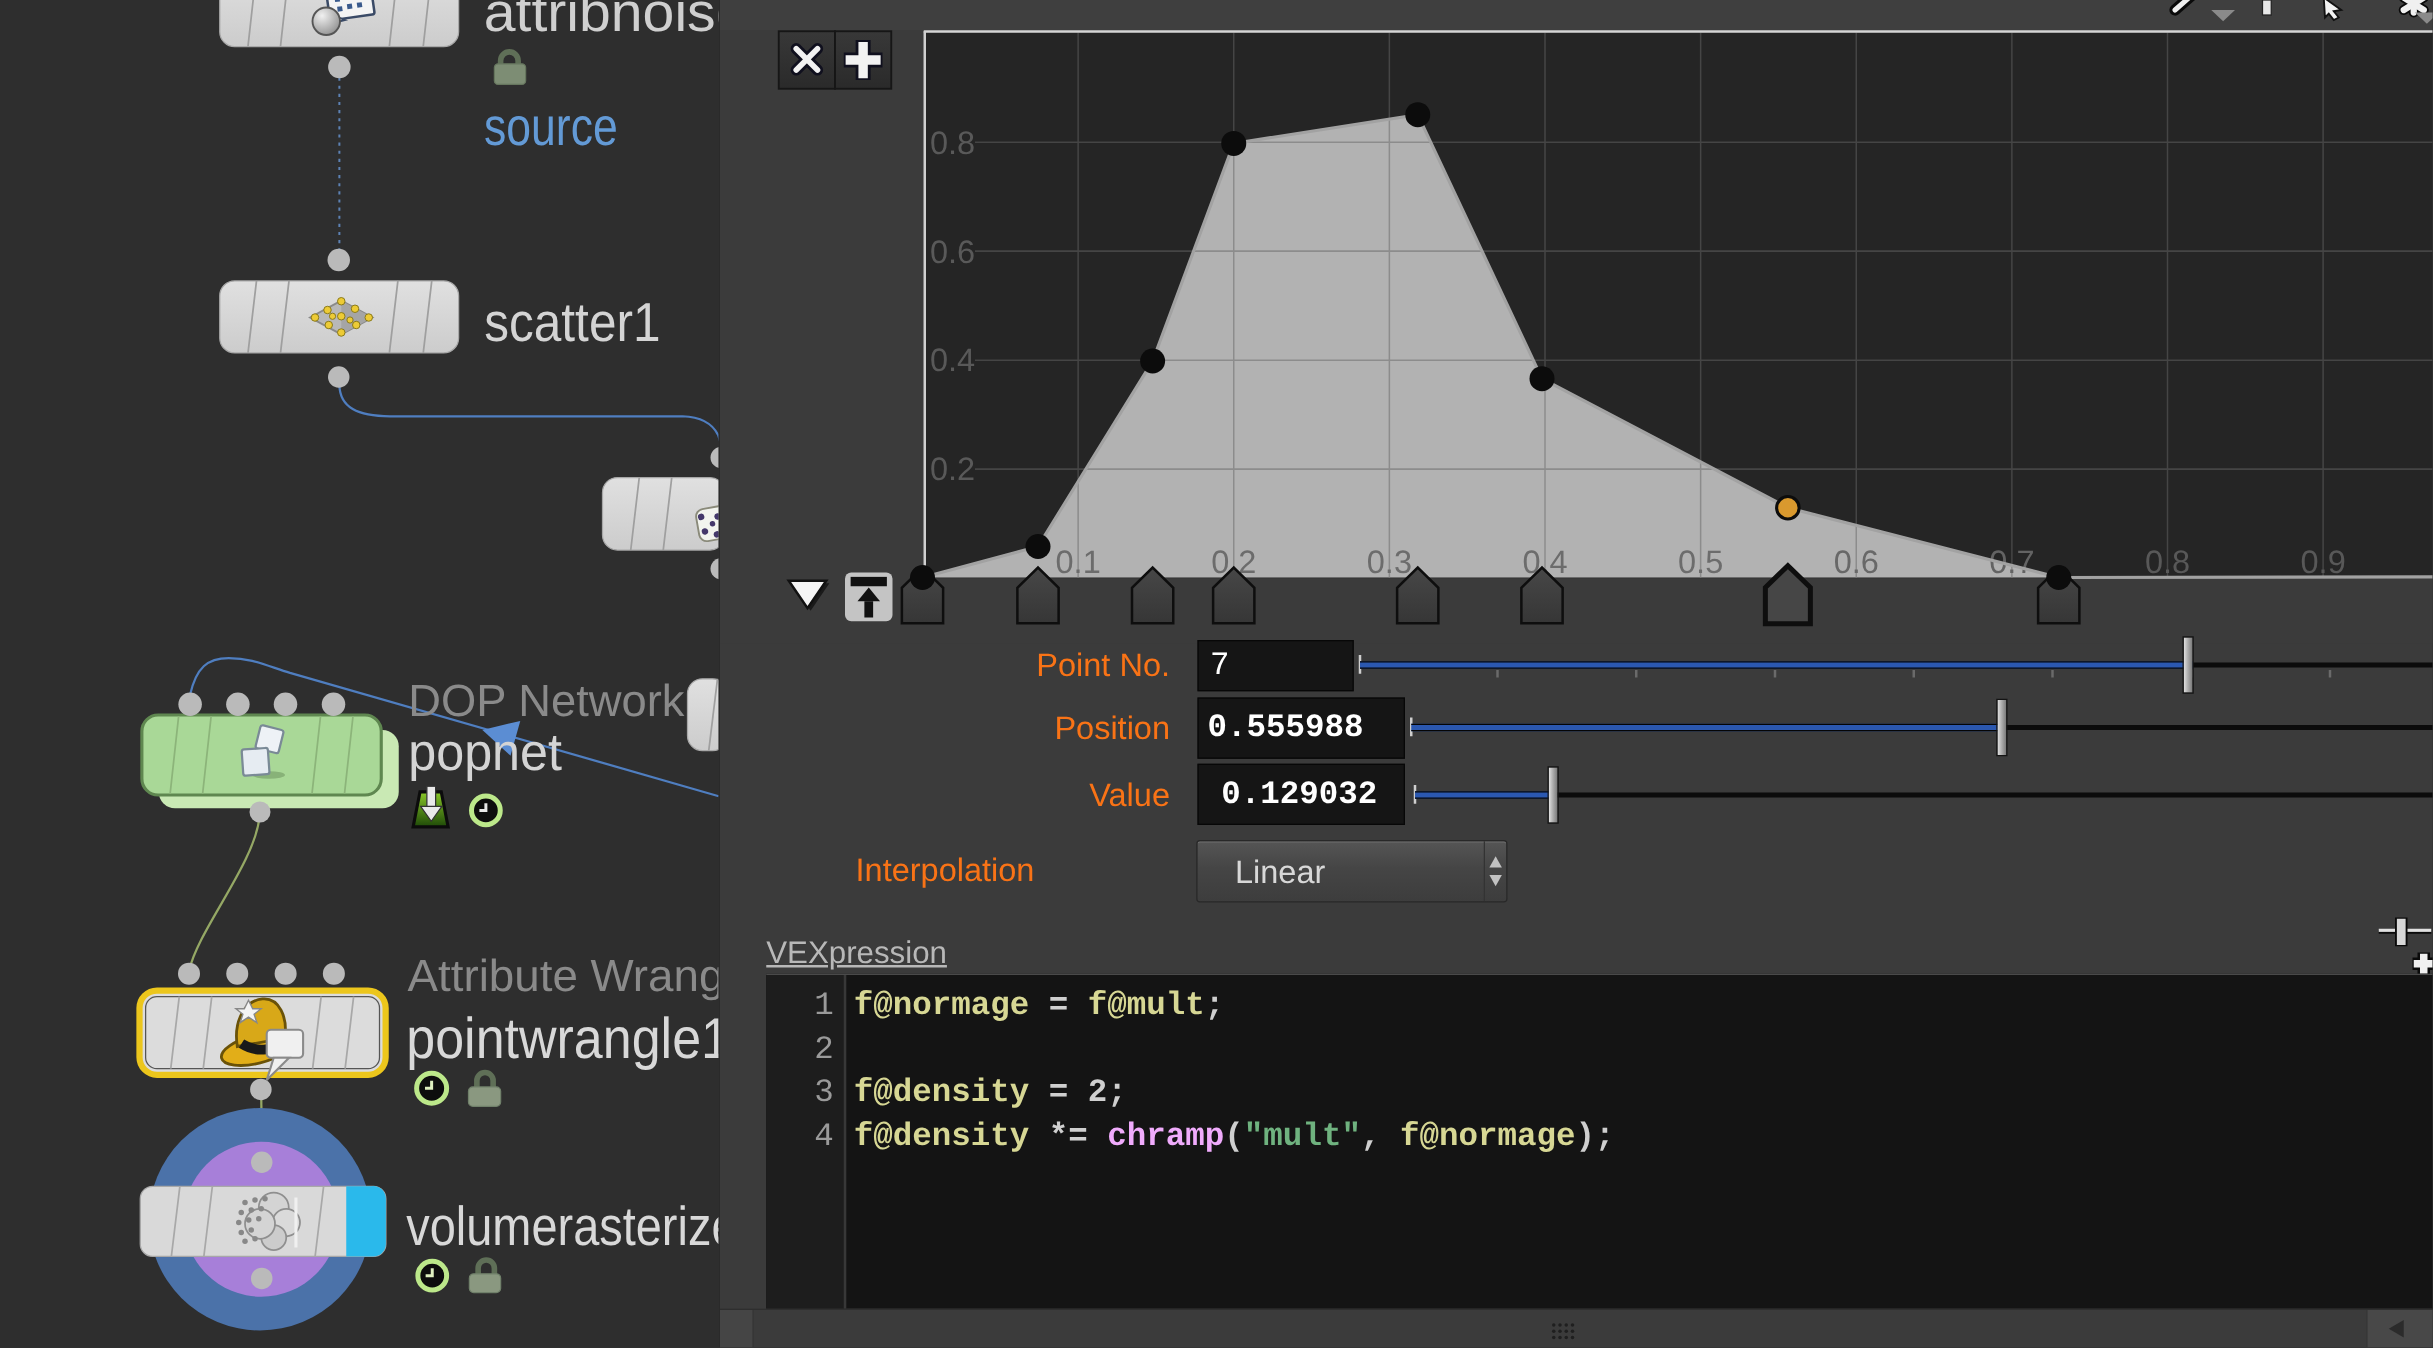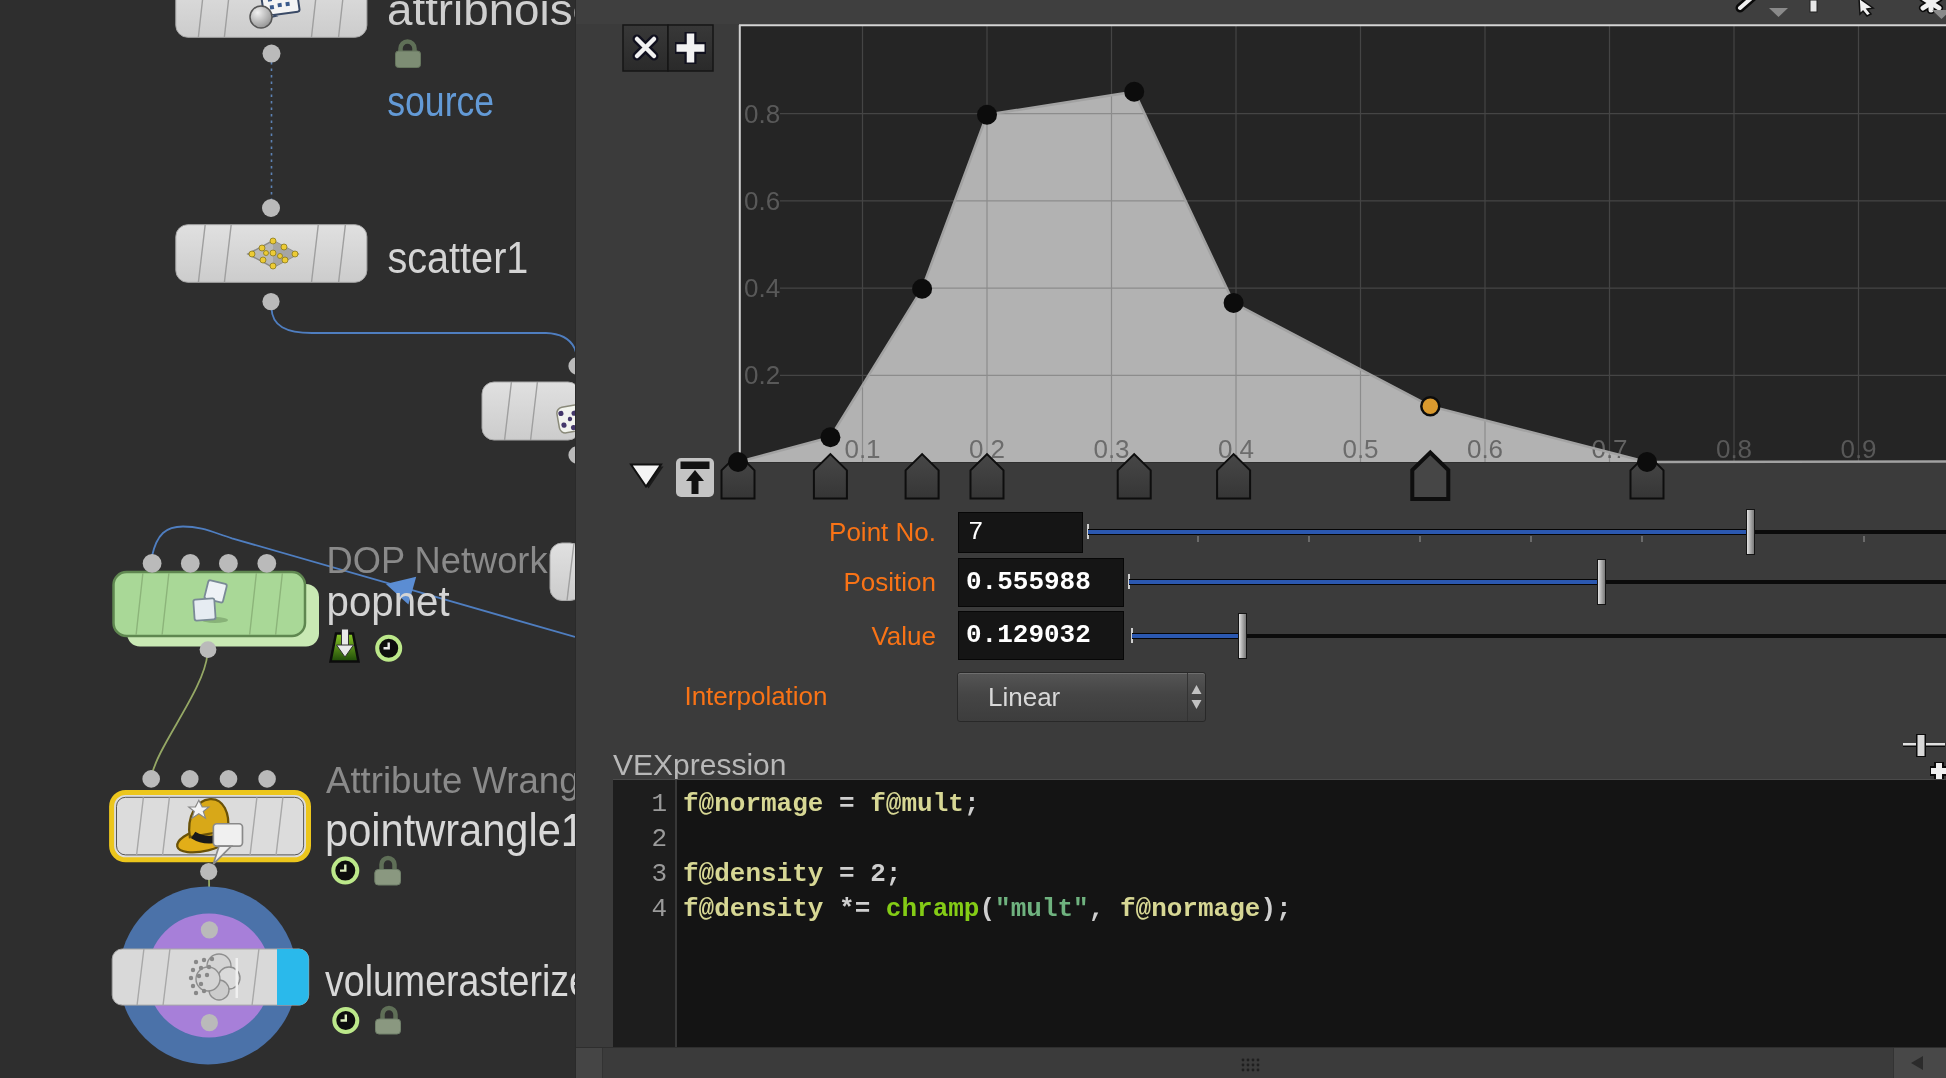--- a/index.html
+++ b/index.html
@@ -345,55 +345,55 @@
 <div class="hdl" style="left:1170px;top:509px;"></div>
 
 <div class="lbl" style="top:567px;">Position</div>
 <div class="ibox" style="left:382px;top:558px;width:166px;height:49px;font-size:26px;line-height:47px;padding-left:7px;font-weight:bold;">0.555988</div>
 <div class="wtick" style="left:552px;top:574px;"></div>
 <div class="blue" style="left:553px;top:579px;width:472px;"></div>
 <div class="blk" style="left:1025px;top:580px;width:346px;"></div>
 <div class="hdl" style="left:1021px;top:559px;"></div>
 
 <div class="lbl" style="top:621px;">Value</div>
-<div class="ibox" style="left:382px;top:611px;width:166px;height:49px;font-size:26px;line-height:47px;padding-left:7px;font-weight:bold;">0.129032</div>
+<div class="ibox" style="left:382px;top:611px;width:166px;height:49px;font-size:26px;line-height:47px;padding-left:18px;font-weight:bold;">0.129032</div>
 <div class="wtick" style="left:555px;top:628px;"></div>
 <div class="blue" style="left:556px;top:633px;width:110px;"></div>
 <div class="blk" style="left:666px;top:634px;width:705px;"></div>
 <div class="hdl" style="left:662px;top:613px;"></div>
 
 <div class="lbl" style="top:681px;text-align:center;">Interpolation</div>
 <div style="position:absolute;left:381px;top:672px;width:249px;height:50px;background:linear-gradient(180deg,#555555,#454545 45%,#3d3d3d);border:1px solid #282828;border-radius:3px;box-shadow:inset 0 1px 0 #6e6e6e;">
   <div style="position:absolute;left:30px;top:0;line-height:48px;font-size:26px;color:#d8d8d8;">Linear</div>
   <div style="position:absolute;right:17px;top:0;width:1px;height:48px;background:#333;"></div>
   <svg width="17" height="48" style="position:absolute;right:0;top:0;">
         <polygon points="3.5,21 13.5,21 8.5,12" fill="#c2c2c2"></polygon>
         <polygon points="3.5,27 13.5,27 8.5,36" fill="#c2c2c2"></polygon>
       </svg>
 </div>
 
-<div style="position:absolute;left:37px;top:748px;font-size:30px;color:#b8b8b8;">VEXpression</div>
+<div style="position:absolute;left:37px;top:748px;font-size:25px;color:#b8b8b8;text-decoration:underline;">VEXpression</div>
 <svg width="46" height="50" style="position:absolute;left:1325px;top:732px;">
  <rect x="2" y="12" width="42" height="3" fill="#0a0a0a"></rect>
  <rect x="2" y="11" width="42" height="2.5" fill="#e0e0e0"></rect>
  <rect x="15" y="2" width="10" height="23" fill="#0a0a0a"></rect>
  <rect x="16.5" y="3" width="7" height="21" fill="#d8d8d8"></rect>
  <path d="M38,30 L38,48 M29,39 L47,39" stroke="#0a0a0a" stroke-width="10"></path>
  <path d="M38,31 L38,47 M30,39 L46,39" stroke="#f0f0f0" stroke-width="6"></path>
 </svg>
 <div style="position:absolute;left:37px;top:779px;width:1334px;height:268px;background:#141414;border-top:1px solid #4a4a4a;">
   <div style="position:absolute;left:0;top:0;width:64px;height:100%;background:#1d1d1d;border-right:2px solid #383838;"></div>
   <pre style="margin:0;position:absolute;left:0;top:7px;width:54px;text-align:right;font-family:'Liberation Mono',monospace;font-size:26px;line-height:35px;color:#9a9a9a;"><span>1
 2
 3
 4</span></pre>
   <pre style="margin:0;position:absolute;left:70px;top:7px;font-family:'Liberation Mono',monospace;font-size:26px;line-height:35px;font-weight:bold;color:#cfcfcf;"><span style="color:#d7d794">f@normage</span> = <span style="color:#d7d794">f@mult</span>;
 
 <span style="color:#d7d794">f@density</span> = 2;
-<span style="color:#d7d794">f@density</span> *= <span style="color:#84cc16">chramp</span>(<span style="color:#6fb27f">"mult"</span>, <span style="color:#d7d794">f@normage</span>);</pre>
+<span style="color:#d7d794">f@density</span> *= <span style="color:#f0abfc">chramp</span>(<span style="color:#6fb27f">"mult"</span>, <span style="color:#d7d794">f@normage</span>);</pre>
 </div>
 
 <div style="position:absolute;left:0;top:1047px;width:1371px;height:31px;background:#3b3b3b;border-top:1px solid #2e2e2e;">
   <div style="position:absolute;left:0;top:0;width:27px;height:30px;background:#454545;border-right:1px solid #333;"></div>
   <div style="position:absolute;left:1317px;top:0;width:54px;height:30px;background:#484848;border-left:1px solid #333;"></div>
   <div style="position:absolute;left:1335px;top:8px;width:0;height:0;border-top:7px solid transparent;border-bottom:7px solid transparent;border-right:12px solid #2b2b2b;"></div>
   <svg width="24" height="16" style="position:absolute;left:664px;top:9px;">
     <g fill="#1f1f1f">
           <circle cx="3" cy="3" r="1.4"></circle>
           <circle cx="8" cy="3" r="1.4"></circle>

